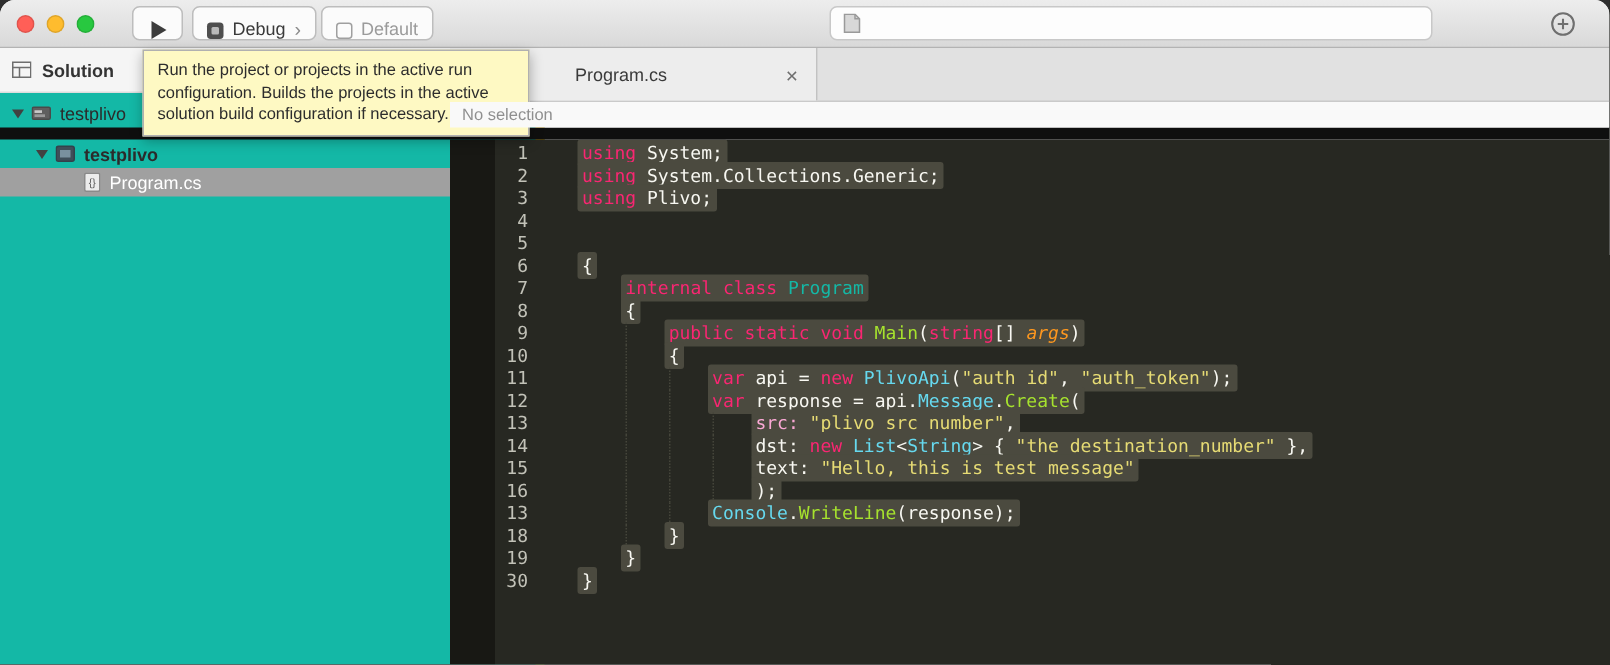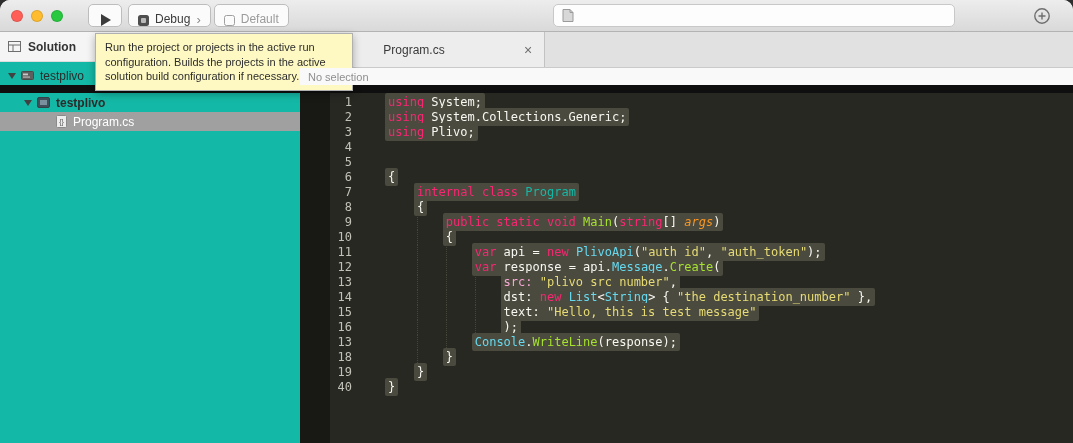--- a/index.html
+++ b/index.html
@@ -219,21 +219,21 @@
           </div>
           <div class="cline">
             <span class="lnum">18</span>
             <span class="lcode"><i class="iguide" style="left: 4ch;"></i>        <span class="hl"><span style="color: rgb(248, 248, 242);">}</span></span></span>
           </div>
           <div class="cline">
             <span class="lnum">19</span>
             <span class="lcode">    <span class="hl"><span style="color: rgb(248, 248, 242);">}</span></span></span>
           </div>
           <div class="cline">
-            <span class="lnum">40</span>
+            <span class="lnum">30</span>
             <span class="lcode"><span class="hl"><span style="color: rgb(248, 248, 242);">}</span></span></span>
           </div>
         </div>
     </div>
   </div>
 
   <div class="hsep"></div>
 
   <div class="tooltip">
     <span>Run the project or projects in the active run configuration. Builds the projects in the active solution build configuration if necessary.</span>

